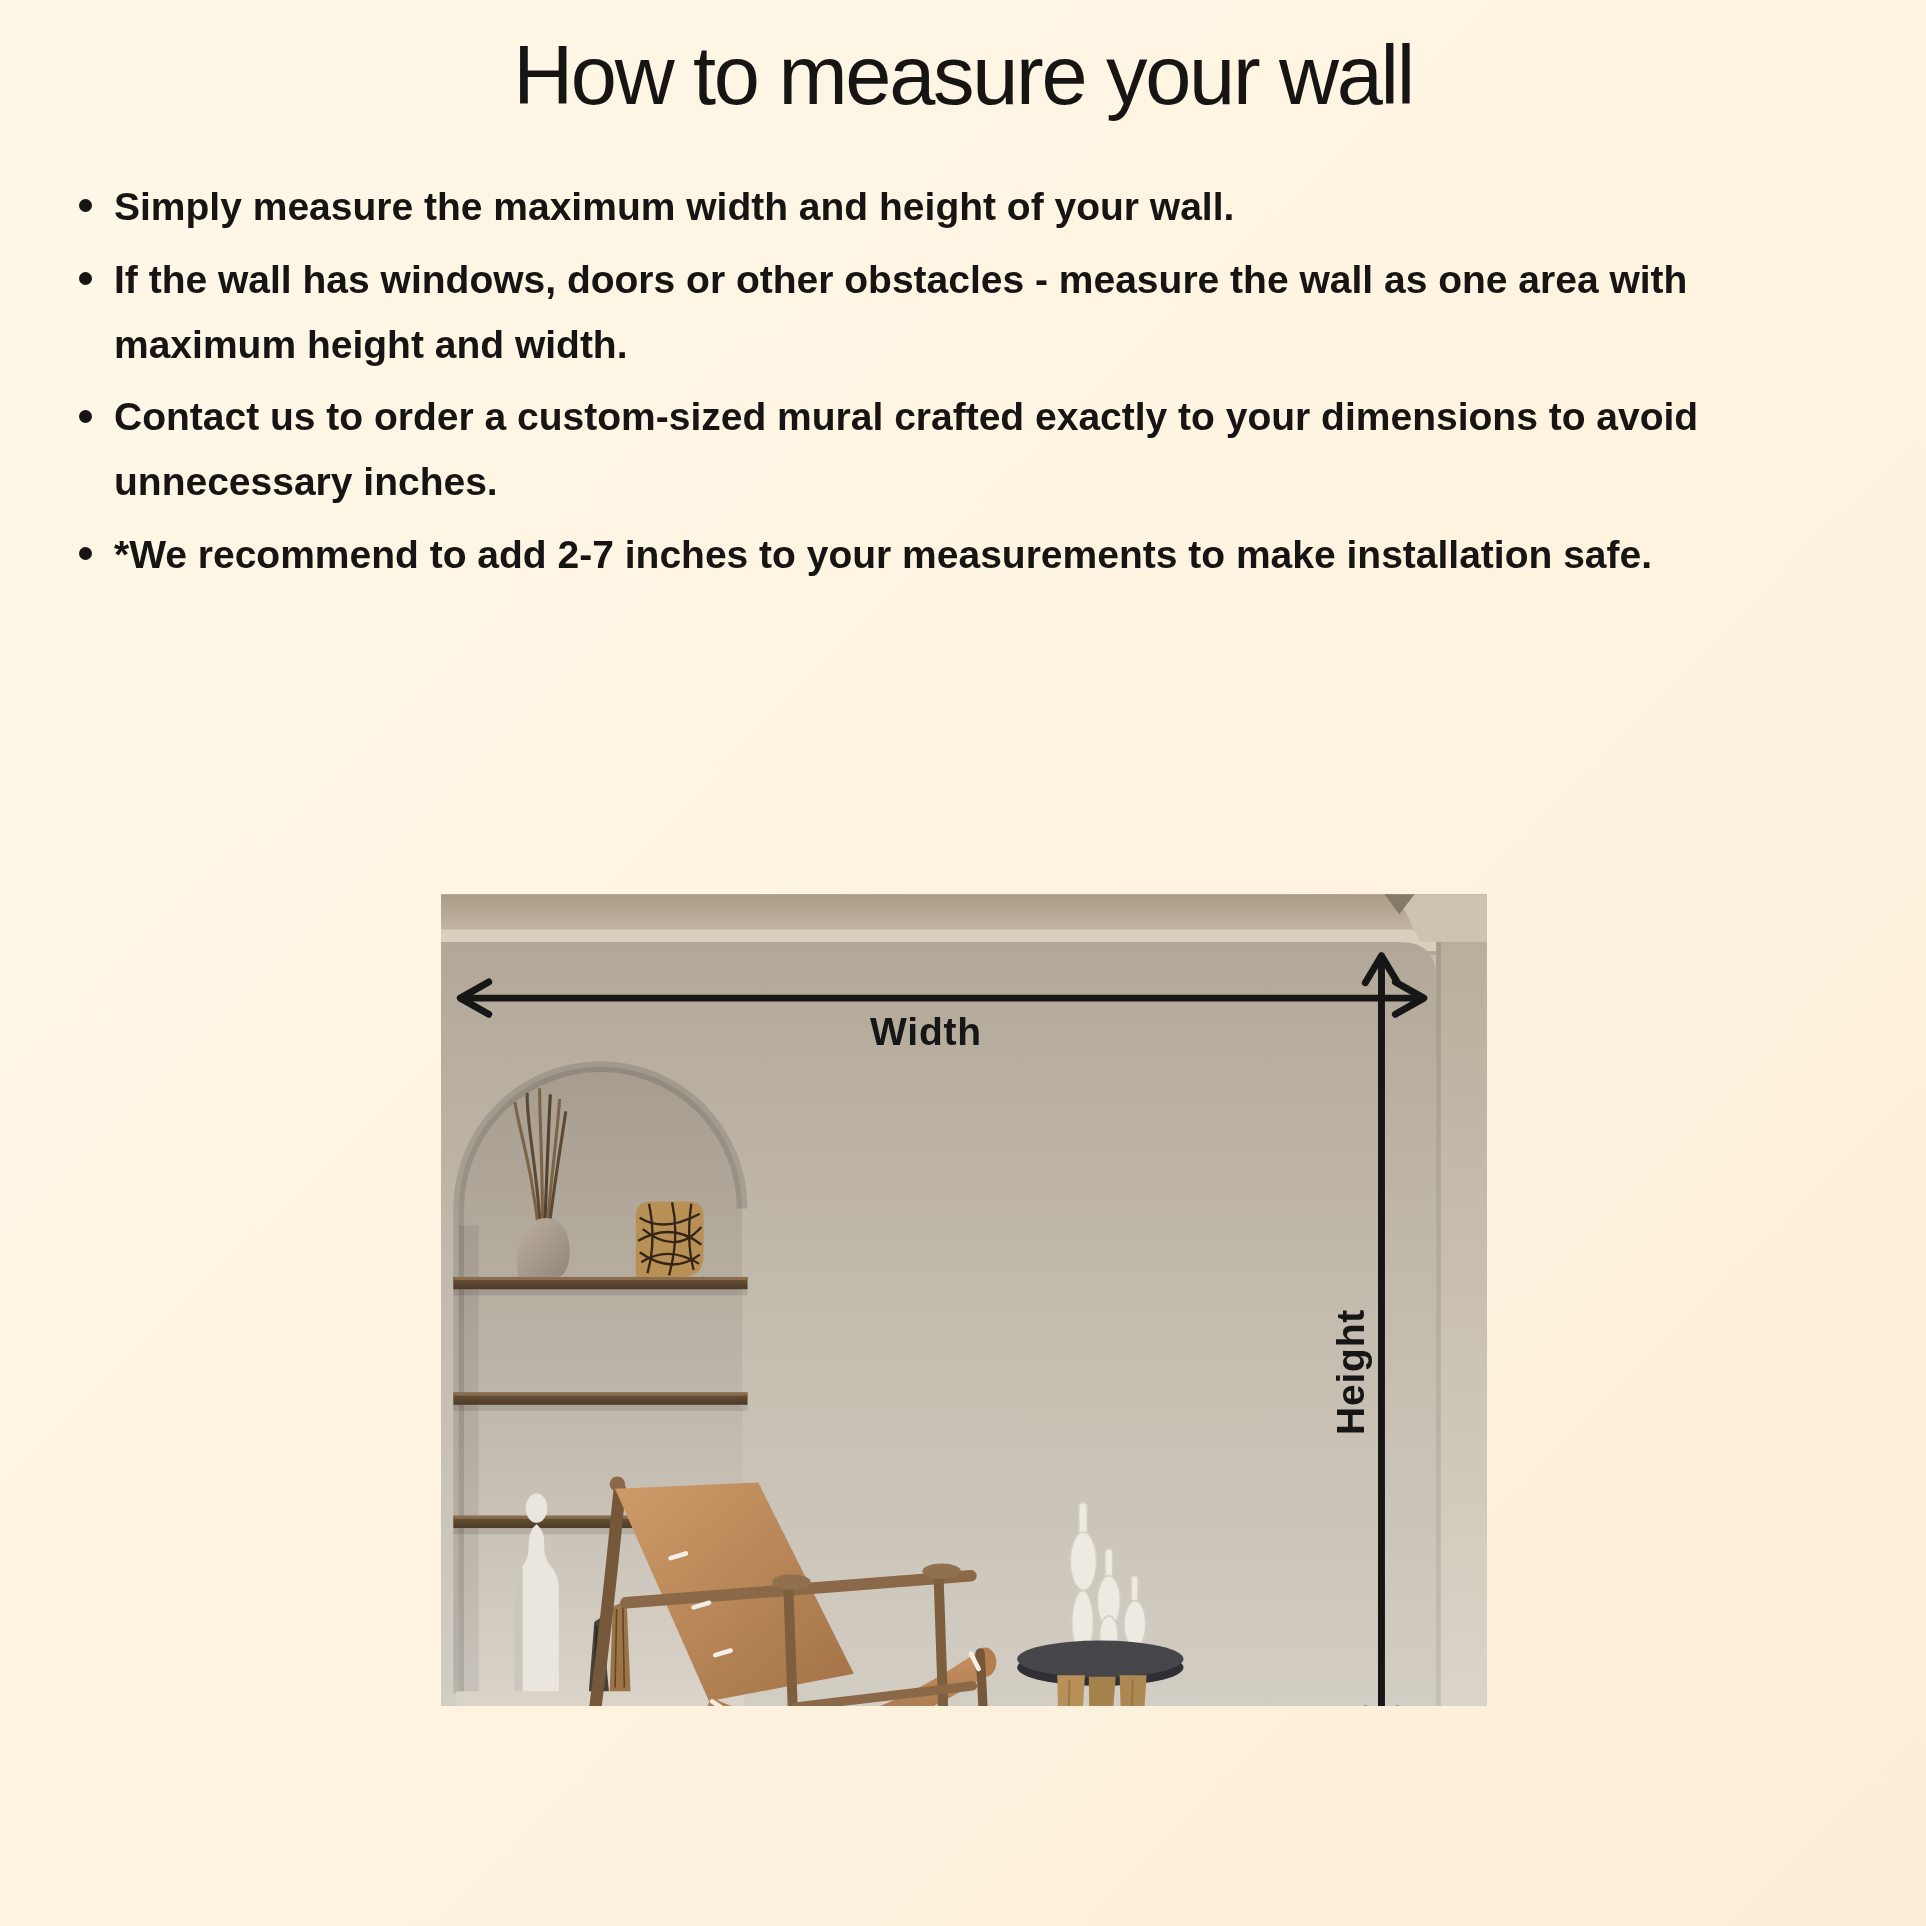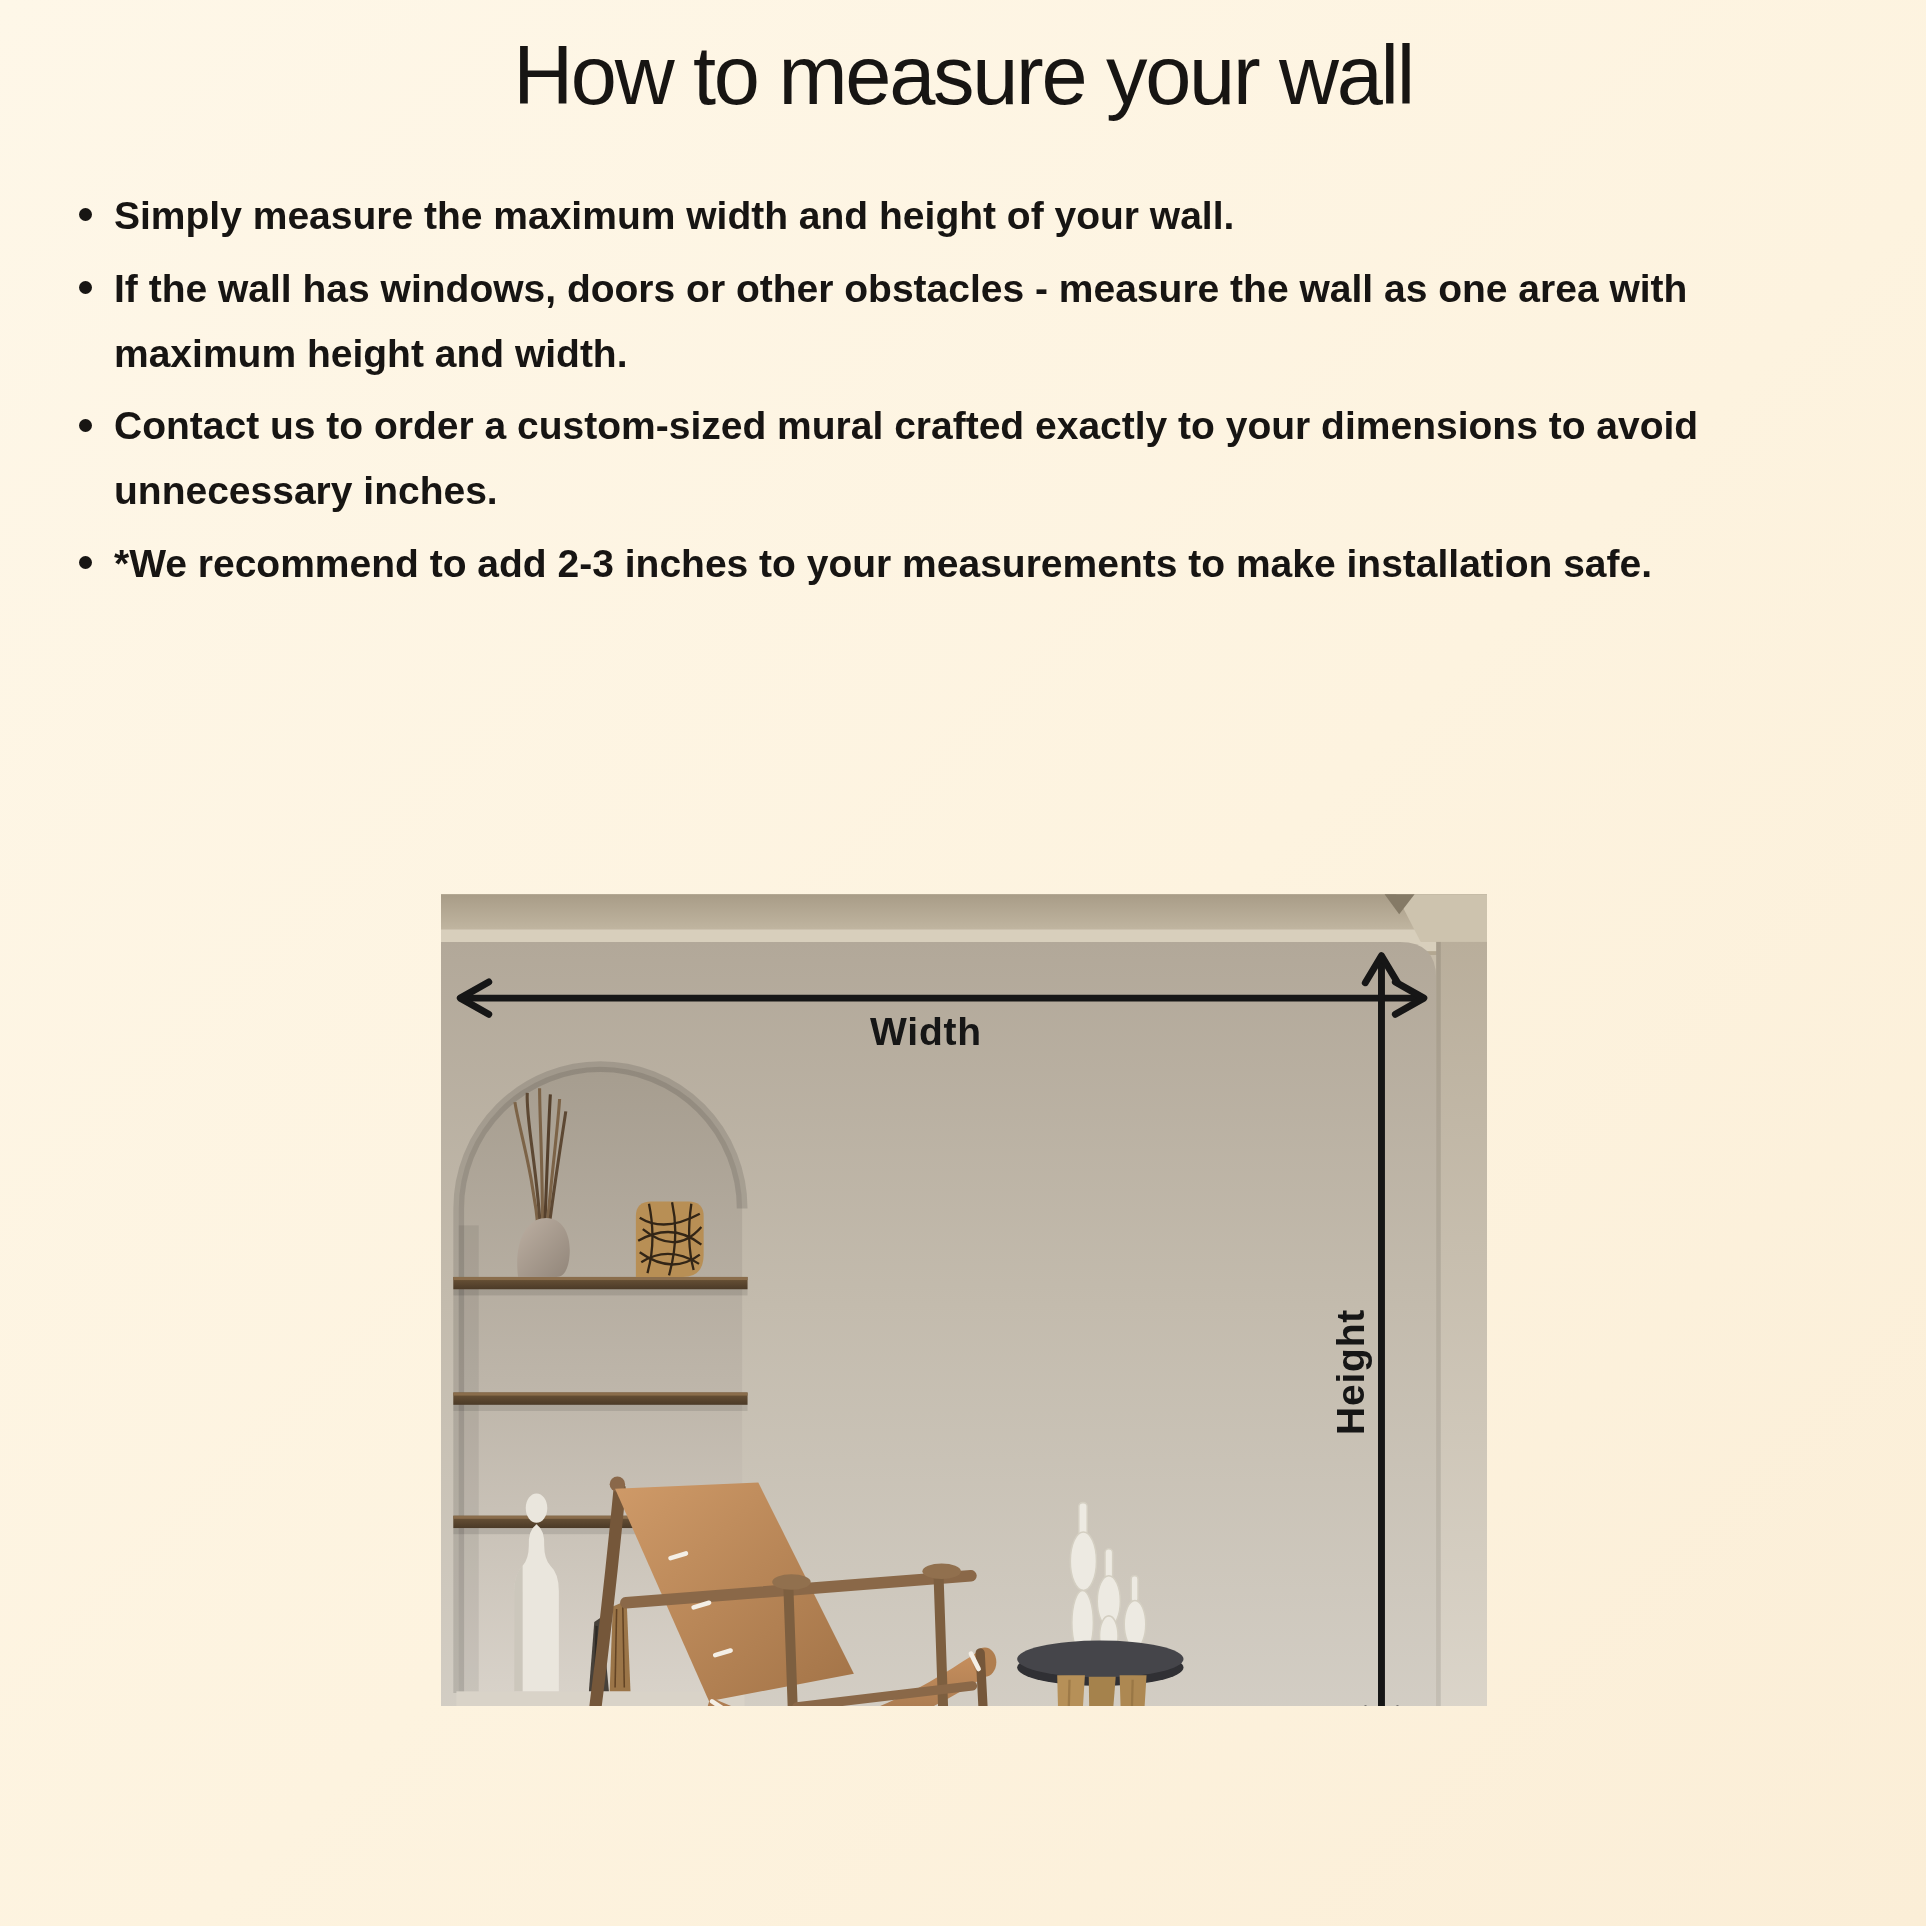--- a/index.html
+++ b/index.html
@@ -21,21 +21,21 @@
     position:absolute;
     top:28px;left:0;width:1926px;
     text-align:center;
     font-size:83px;
     font-weight:400;
     letter-spacing:-2.3px;
     color:var(--text_color);
   }
   ul.instructions{
     position:absolute;
-    top:183px;left:79px;
+    top:174px;left:79px;
     width:1765px;
     list-style:none;
   }
   ul.instructions li{
     position:relative;
     padding-left:35px;
     font-size:39px;
     font-weight:700;
     line-height:65px;
     margin-bottom:7.7px;
@@ -70,21 +70,21 @@
 </style>
 </head>
 <body>
 
 <h1 class="title">How to measure your wall</h1>
 
 <ul class="instructions">
   <li>Simply measure the maximum width and height of your wall.</li>
   <li>If the wall has windows, doors or other obstacles - measure the wall as one area with maximum height and width.</li>
   <li>Contact us to order a custom-sized mural crafted exactly to your dimensions to avoid unnecessary inches.</li>
-  <li>*We recommend to add 2-3 inches to your measurements to make installation safe.</li>
+  <li>*We recommend to add 2-7 inches to your measurements to make installation safe.</li>
 </ul>
 
 <div class="photo">
   <svg viewBox="0 0 1358 1233">
     <defs>
       <linearGradient id="wallGrad" x1="0" y1="0" x2="0" y2="1">
         <stop offset="0" stop-color="#b2a899"></stop>
         <stop offset="0.45" stop-color="#c3bbad"></stop>
         <stop offset="1" stop-color="#d4cfc6"></stop>
       </linearGradient>

